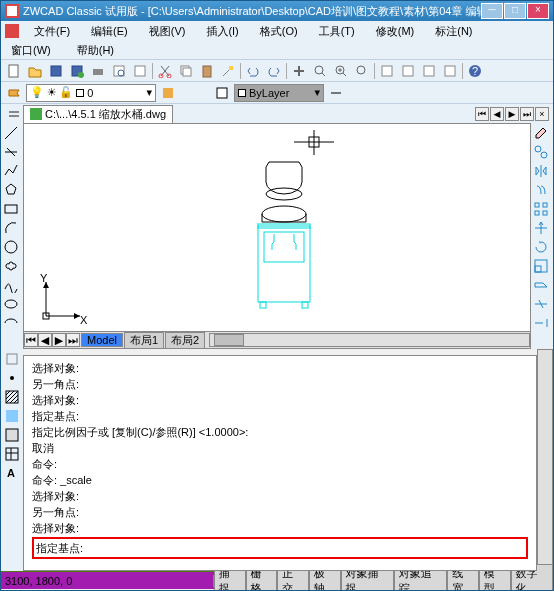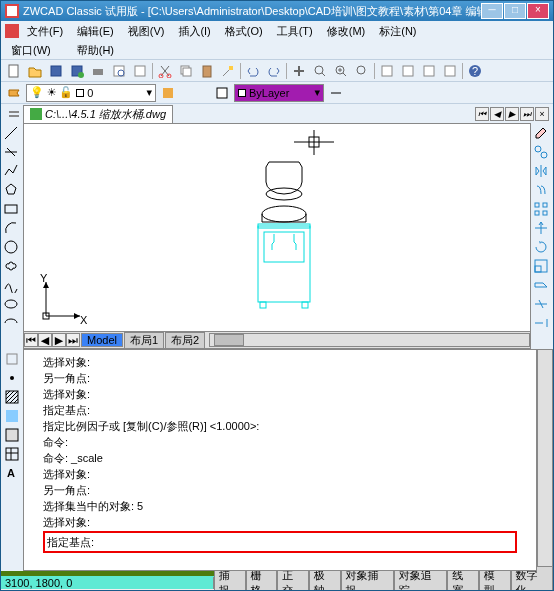--- a/index.html
+++ b/index.html
@@ -2,54 +2,54 @@
 <html><head>
 <meta charset="utf-8">
 <style>
 *{margin:0;padding:0;box-sizing:border-box;font-family:"Microsoft YaHei",SimSun,sans-serif;font-size:11px;}
 body{background:#f0f0f0;width:554px;height:591px;overflow:hidden;border:1px solid #1a5a8a;}
 .titlebar{background:linear-gradient(#4a9ad4,#2b7bb9);height:20px;display:flex;align-items:center;color:#fff;padding:0 4px;}
 .titlebar .ico{width:14px;height:14px;margin-right:4px;}
 .titlebar .ttl{flex:1;white-space:nowrap;overflow:hidden;font-size:11px;}
 .winbtns{display:flex;gap:1px;}
 .winbtn{width:22px;height:16px;background:#9cc5e6;border:1px solid #fff;text-align:center;line-height:12px;font-size:10px;}
-.menubar{background:#e8f0f8;height:20px;display:flex;align-items:center;padding:0 4px;gap:2px;}
+.menubar{background:#e8f0f8;height:20px;display:flex;align-items:center;padding:0 4px;gap:9px;}
 .menubar .mico{width:14px;height:14px;}
 .menuitem{padding:1px 6px;cursor:default;}
 .menubar2{background:#e8f0f8;height:18px;display:flex;align-items:center;padding:0 4px;gap:14px;}
 .toolbar{background:#e8f0f8;height:22px;display:flex;align-items:center;padding:0 4px;gap:3px;border-top:1px solid #c0d0e0;}
 .tbtn{width:18px;height:18px;display:flex;align-items:center;justify-content:center;}
 .tbtn svg{width:14px;height:14px;}
 .layerrow{background:#e8f0f8;height:22px;display:flex;align-items:center;padding:0 4px;gap:3px;border-top:1px solid #c0d0e0;}
 .layerbox{background:#fff;border:1px solid #888;height:18px;width:130px;display:flex;align-items:center;padding:0 3px;font-size:10px;gap:3px;}
-.bylayer{background:#a21caf;border:1px solid #888;height:18px;width:90px;display:flex;align-items:center;padding:0 3px;font-size:10px;}
-.tabrow{background:#e8f0f8;height:20px;display:flex;align-items:center;padding:0 4px;border-top:1px solid #c0d0e0;font-style:italic;}
+.bylayer{background:#a3a3a3;border:1px solid #888;height:18px;width:90px;display:flex;align-items:center;padding:0 3px;font-size:10px;}
+.tabrow{background:#e8f0f8;height:20px;display:flex;align-items:center;padding:0 4px;border-top:1px solid #c0d0e0;}
 .doctab{background:#fff;border:1px solid #888;border-bottom:none;padding:1px 6px;display:flex;align-items:center;gap:3px;font-size:10px;}
 .tabnav{margin-left:auto;display:flex;gap:1px;}
 .tabnav .nb{width:14px;height:14px;border:1px solid #888;background:#f0f0f0;text-align:center;line-height:12px;font-size:9px;}
 .mainrow{display:flex;height:226px;}
 .ltool{width:22px;background:#e8f0f8;display:flex;flex-direction:column;align-items:center;gap:1px;padding-top:2px;}
 .ltool .tb{width:18px;height:18px;}
 .canvas{flex:1;background:#fff;position:relative;border:1px solid #888;}
 .rtool{width:22px;background:#e8f0f8;display:flex;flex-direction:column;align-items:center;gap:1px;padding-top:2px;}
 .rtool .tb{width:18px;height:18px;}
 .ucs{position:absolute;left:14px;bottom:22px;}
 .modeltabs{height:17px;background:#e0e0e0;display:flex;align-items:center;font-size:10px;border-top:1px solid #888;}
 .mtnav{display:flex;}
 .mtnav .b{width:14px;height:14px;border:1px solid #888;background:#f0f0f0;text-align:center;line-height:12px;}
 .mtab{border:1px solid #888;padding:0 5px;background:#3b82f6;margin-left:1px;}
 .mtab.inact{background:#d0d0d0;}
 .hscroll{flex:1;background:#e0e0e0;border:1px solid #888;margin-left:4px;height:14px;position:relative;}
 .hscroll .th{position:absolute;left:4px;width:30px;height:12px;background:#c0c0c0;border:1px solid #888;}
 .lowrow{display:flex;height:222px;}
 .ltool2{width:22px;background:#e8f0f8;display:flex;flex-direction:column;align-items:center;gap:1px;padding-top:2px;}
-.cmdarea{flex:1;background:#fff;border:1px solid #888;padding:4px 19px;font-family:SimSun,monospace;font-size:12px;line-height:16px;overflow:hidden;position:relative;}
+.cmdarea{flex:1;background:#fff;border:1px solid #888;padding:4px 8px;font-family:SimSun,monospace;font-size:12px;line-height:16px;overflow:hidden;position:relative;margin-top:6px;}
 .vscroll{width:16px;background:#e0e0e0;border:1px solid #888;}
 .redbox{border:2px solid #e00;padding:1px 2px;margin-top:1px;}
-.status{height:18px;background:#5eead4;display:flex;align-items:center;border-top:5px solid #4d7c0f;font-size:10px;}
+.status{height:18px;background:#a21caf;display:flex;align-items:center;border-top:1px solid #4d7c0f;font-size:10px;}
 .status .coord{width:216px;padding:0 4px;border-right:1px solid #888;}
 .status .sbtn{border:1px solid #888;padding:1px 4px;margin:0;background:#d8d8d8;}
 .sq{width:8px;height:8px;display:inline-block;}
 .crosshair{position:absolute;left:270px;top:6px;}
 </style>
 </head>
 <body>
 
 <div class="titlebar">
   <svg class="ico">
@@ -419,25 +419,25 @@
     <div class="tb"><svg width="16" height="16">
           <text x="3" y="12" font-size="12" font-weight="bold">A</text>
         </svg></div>
   </div>
   <div class="cmdarea">
     <div>选择对象:</div>
     <div>另一角点:</div>
     <div>选择对象:</div>
     <div>指定基点:</div>
     <div>指定比例因子或 [复制(C)/参照(R)] &lt;1.0000&gt;:</div>
+    <div>取消</div>
     <div>命令:</div>
     <div>命令: _scale</div>
     <div>选择对象:</div>
     <div>另一角点:</div>
-    <div>选择集当中的对象: 5</div>
     <div>选择对象:</div>
     <div class="redbox">
       <div>指定基点:</div>
 
     </div>
 
   </div>
   <div class="vscroll"></div>
 </div>
 

